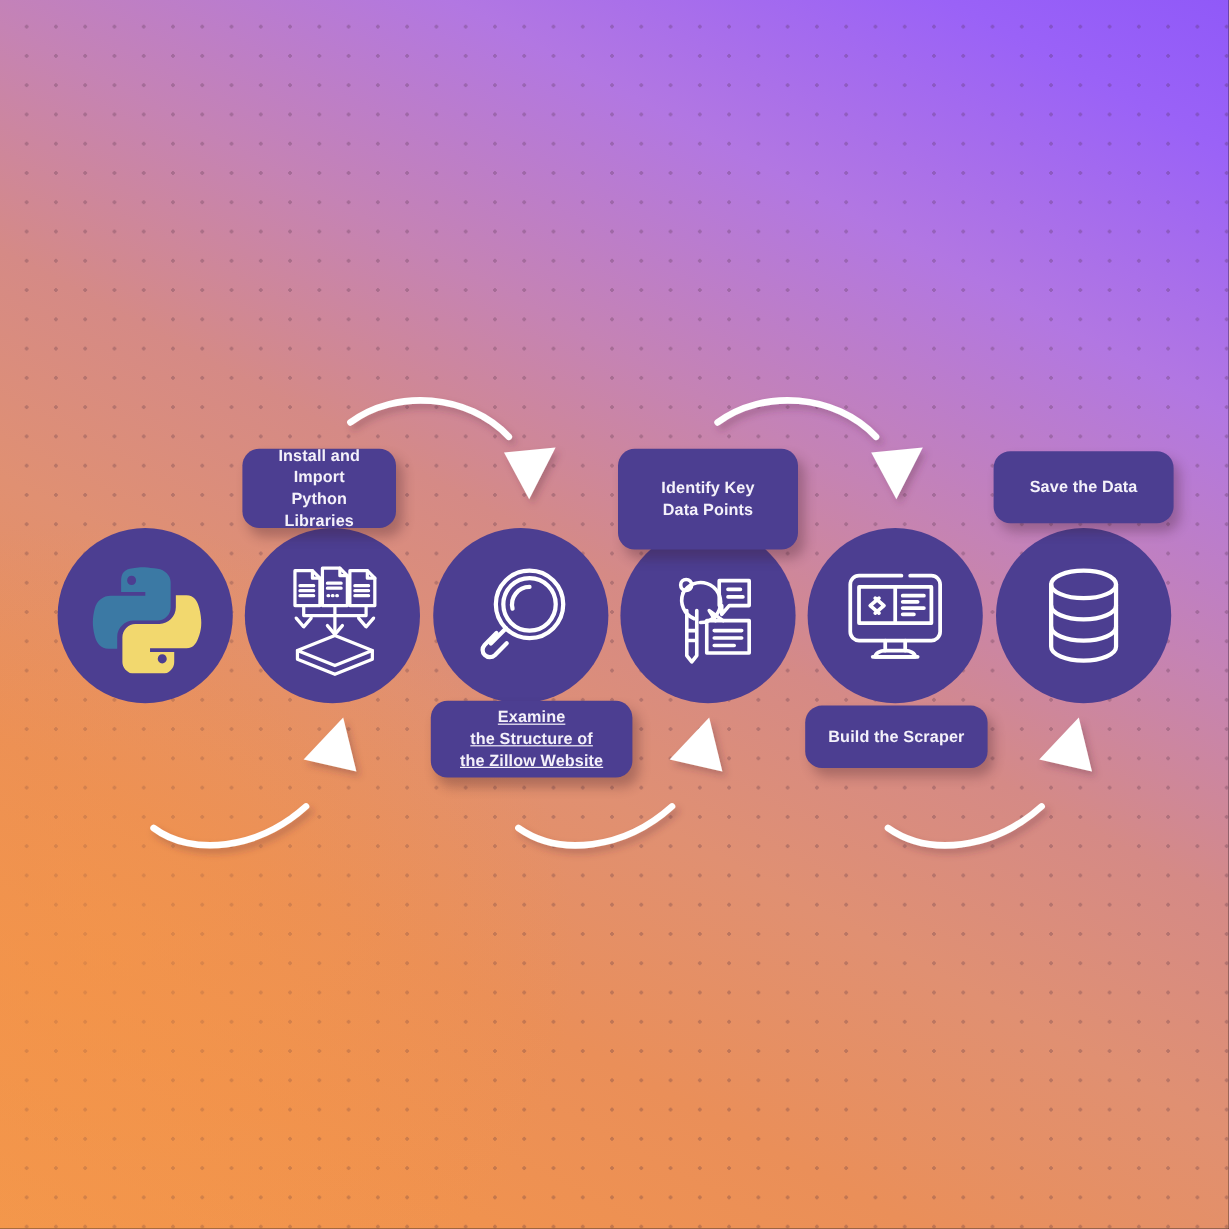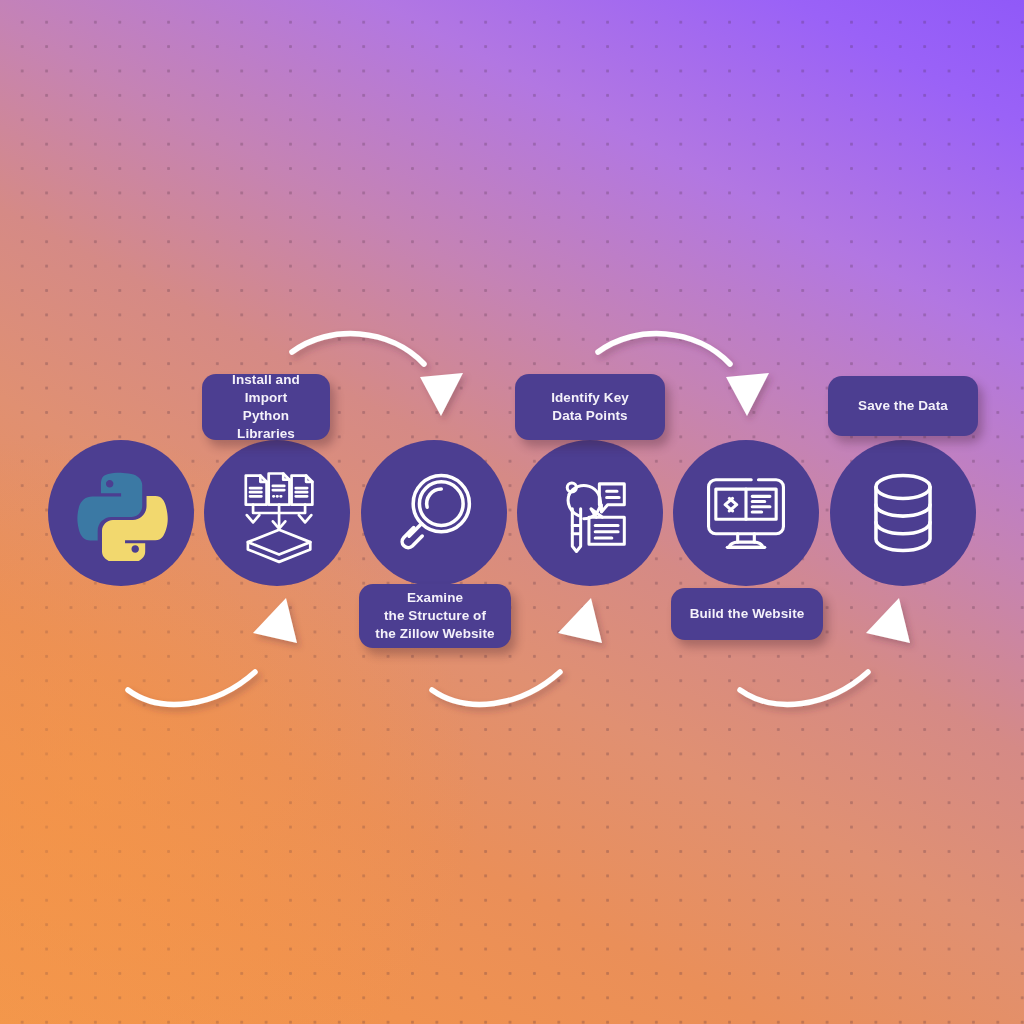--- a/index.html
+++ b/index.html
@@ -185,21 +185,21 @@
 
     <div class="node" style="left:361px; top:440px;">
       <svg class="glyph" viewBox="0 0 100 100" fill="none" stroke="#FFFFFF" stroke-width="3.4" stroke-linecap="round" stroke-linejoin="round">
         <circle cx="57" cy="41" r="27"></circle>
         <path d="M57 27a14 14 0 0 0-13.6 17.4"></path>
         <circle cx="57" cy="41" r="21"></circle>
         <path d="M38.2 60.1 26 72.3"></path>
         <path d="M30.5 64 21 73.5a5.8 5.8 0 0 0 8.2 8.2l9.5-9.5"></path>
       </svg>
     </div>
-    <div class="card below" style="left:359px; top:584px; width:152px; height:64px;">
+    <div class="card below" style="left:359px; top:584px; width:168px; height:64px;text-decoration:underline;">
       <span>Examine
 the Structure of
 the Zillow Website</span>
     </div>
 
     <div class="node" style="left:517px; top:440px;">
       <svg class="glyph" viewBox="0 0 100 100" fill="none" stroke="#FFFFFF" stroke-width="2.9" stroke-linecap="round" stroke-linejoin="round">
 
         <path d="M30 32a16 16 0 1 1 14 23.5"></path>
         <path d="M30 32a16 16 0 0 0 9 20.5"></path>
@@ -209,21 +209,21 @@
         <path d="M33 62h7M33 70h7"></path>
 
         <path d="M59 22h24v20H67l-6 7v-7h-2z"></path>
         <path d="M66 29h10M66 35h12"></path>
 
         <path d="M49 54h34v26H49z"></path>
         <path d="M56 54l-5-8 11 8"></path>
         <path d="M55 62h22M55 68h22M55 74h16"></path>
       </svg>
     </div>
-    <div class="card above" style="left:515px; top:374px; width:150px; height:66px;">
+    <div class="card above" style="left:515px; top:374px; width:150px; height:84px;">
       <span>Identify Key
 Data Points</span>
     </div>
 
     <div class="node" style="left:673px; top:440px;">
       <svg class="glyph" viewBox="0 0 100 100" fill="none" stroke="#FFFFFF" stroke-width="3" stroke-linecap="round" stroke-linejoin="round">
 
         <path d="M62 18h17a7 7 0 0 1 7 7v38a7 7 0 0 1-7 7H21a7 7 0 0 1-7-7V25a7 7 0 0 1 7-7h34"></path>
 
         <path d="M21 27h58v29H21z"></path>
@@ -233,21 +233,21 @@
         <path d="M34 36l7 6-7 6"></path>
 
         <path d="M56 34h17M56 39h12M56 44h17M56 49h9"></path>
 
         <path d="M42 70v8M58 70v8"></path>
         <path d="M34 83c0-3 4-5 8-5h16c4 0 8 2 8 5z"></path>
         <path d="M32 83h36"></path>
       </svg>
     </div>
     <div class="card below" style="left:671px; top:588px; width:152px; height:52px;">
-      <span>Build the Website</span>
+      <span>Build the Scraper</span>
     </div>
 
     <div class="node" style="left:830px; top:440px;">
       <svg class="glyph" viewBox="0 0 100 100" fill="none" stroke="#FFFFFF" stroke-width="3.4" stroke-linecap="round" stroke-linejoin="round">
         <ellipse cx="50" cy="25" rx="26" ry="11"></ellipse>
         <path d="M24 25v50c0 6 11.6 11 26 11s26-5 26-11V25"></path>
         <path d="M24 42c0 6 11.6 11 26 11s26-5 26-11"></path>
         <path d="M24 59c0 6 11.6 11 26 11s26-5 26-11"></path>
       </svg>
     </div>

